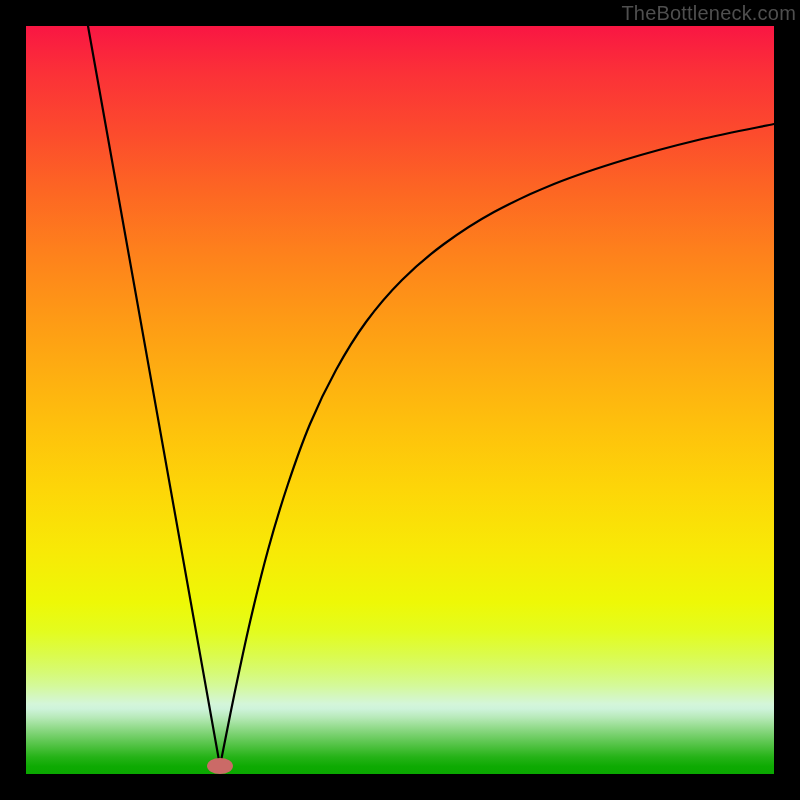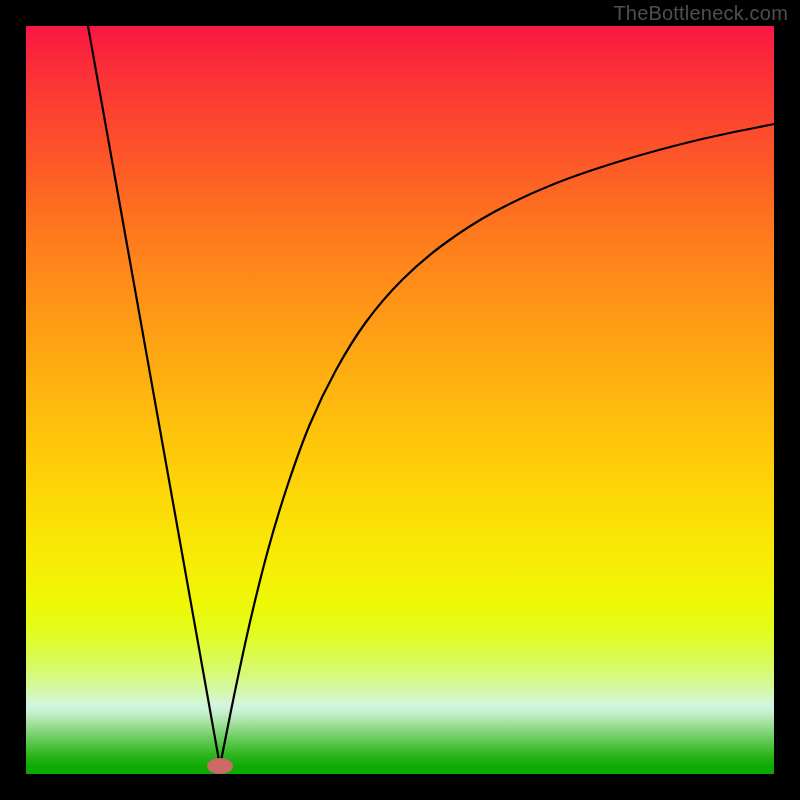--- a/index.html
+++ b/index.html
@@ -65,21 +65,21 @@
   }
   .marker {
     position: absolute;
     background: #cb6a67;
     border-radius: 50%/50%;
     transform: translate(-50%, -50%);
   }
   .watermark {
     position: absolute;
     top: 2px;
-    right: 12px;
+    right: 4px;
     color: #4f4f4f;
     font-size: 20px;
     font-weight: 400;
     letter-spacing: 0.2px;
     white-space: nowrap;
   }
 </style>
 </head>
 <body>
 

